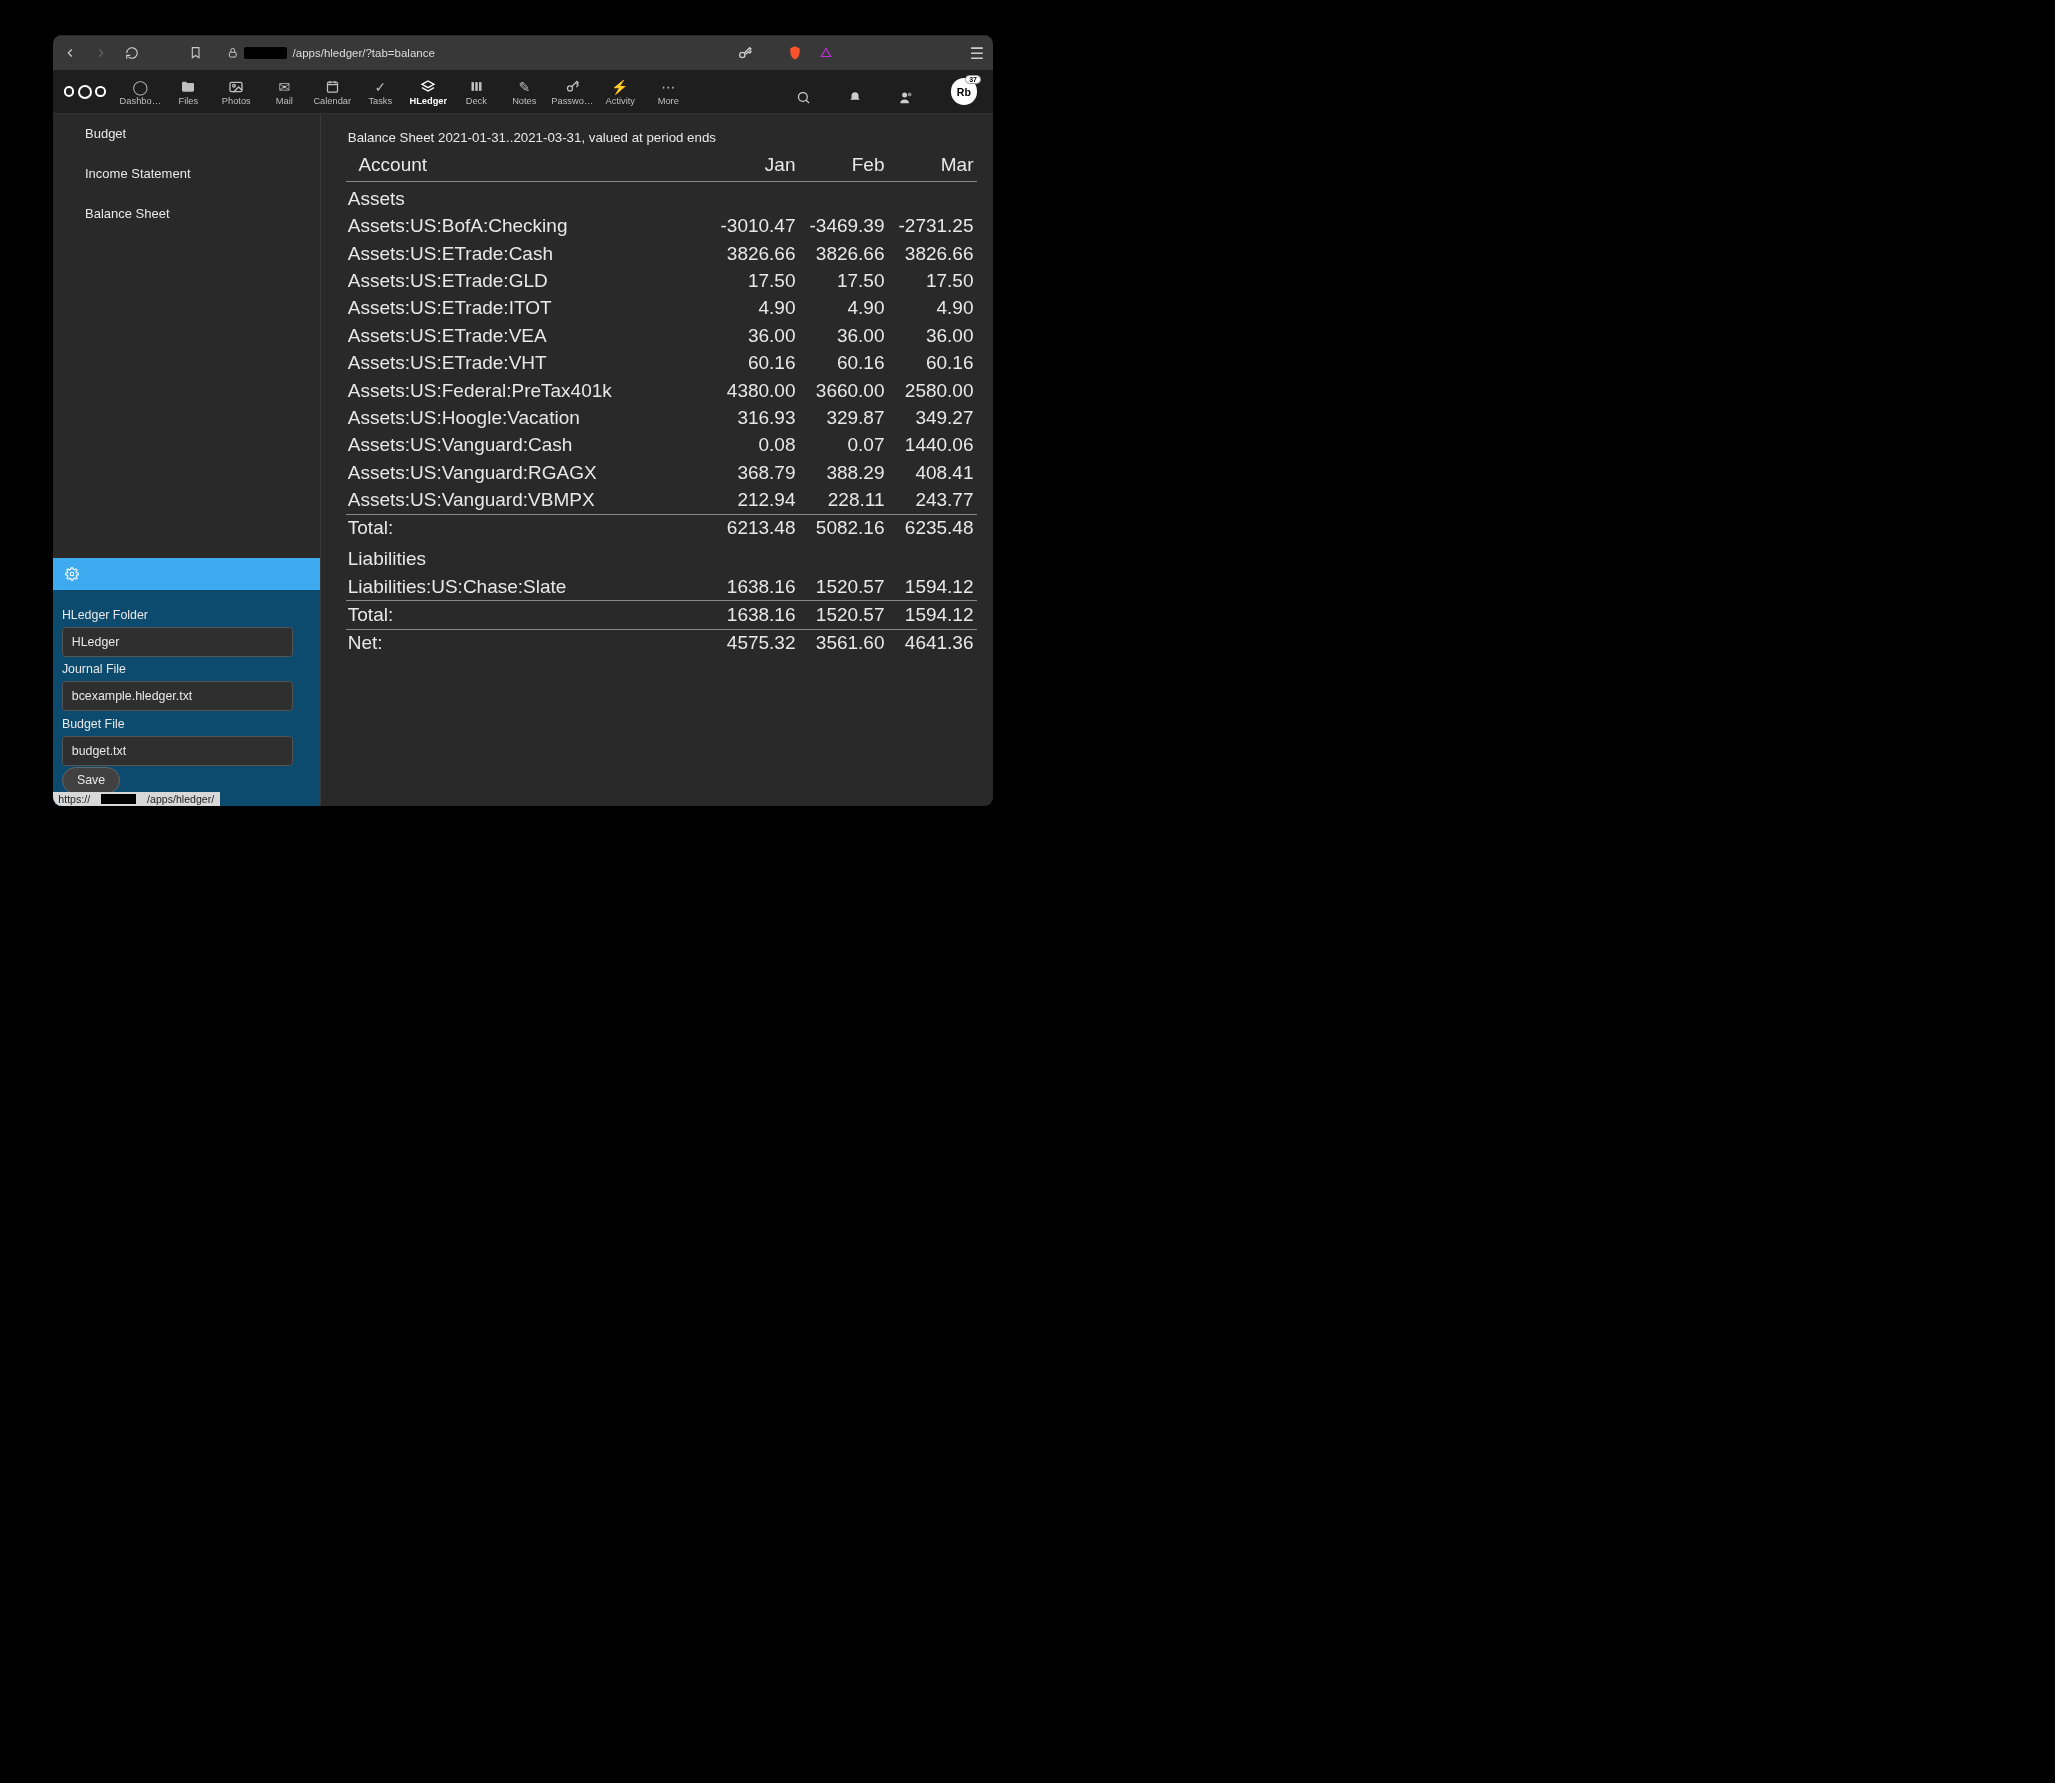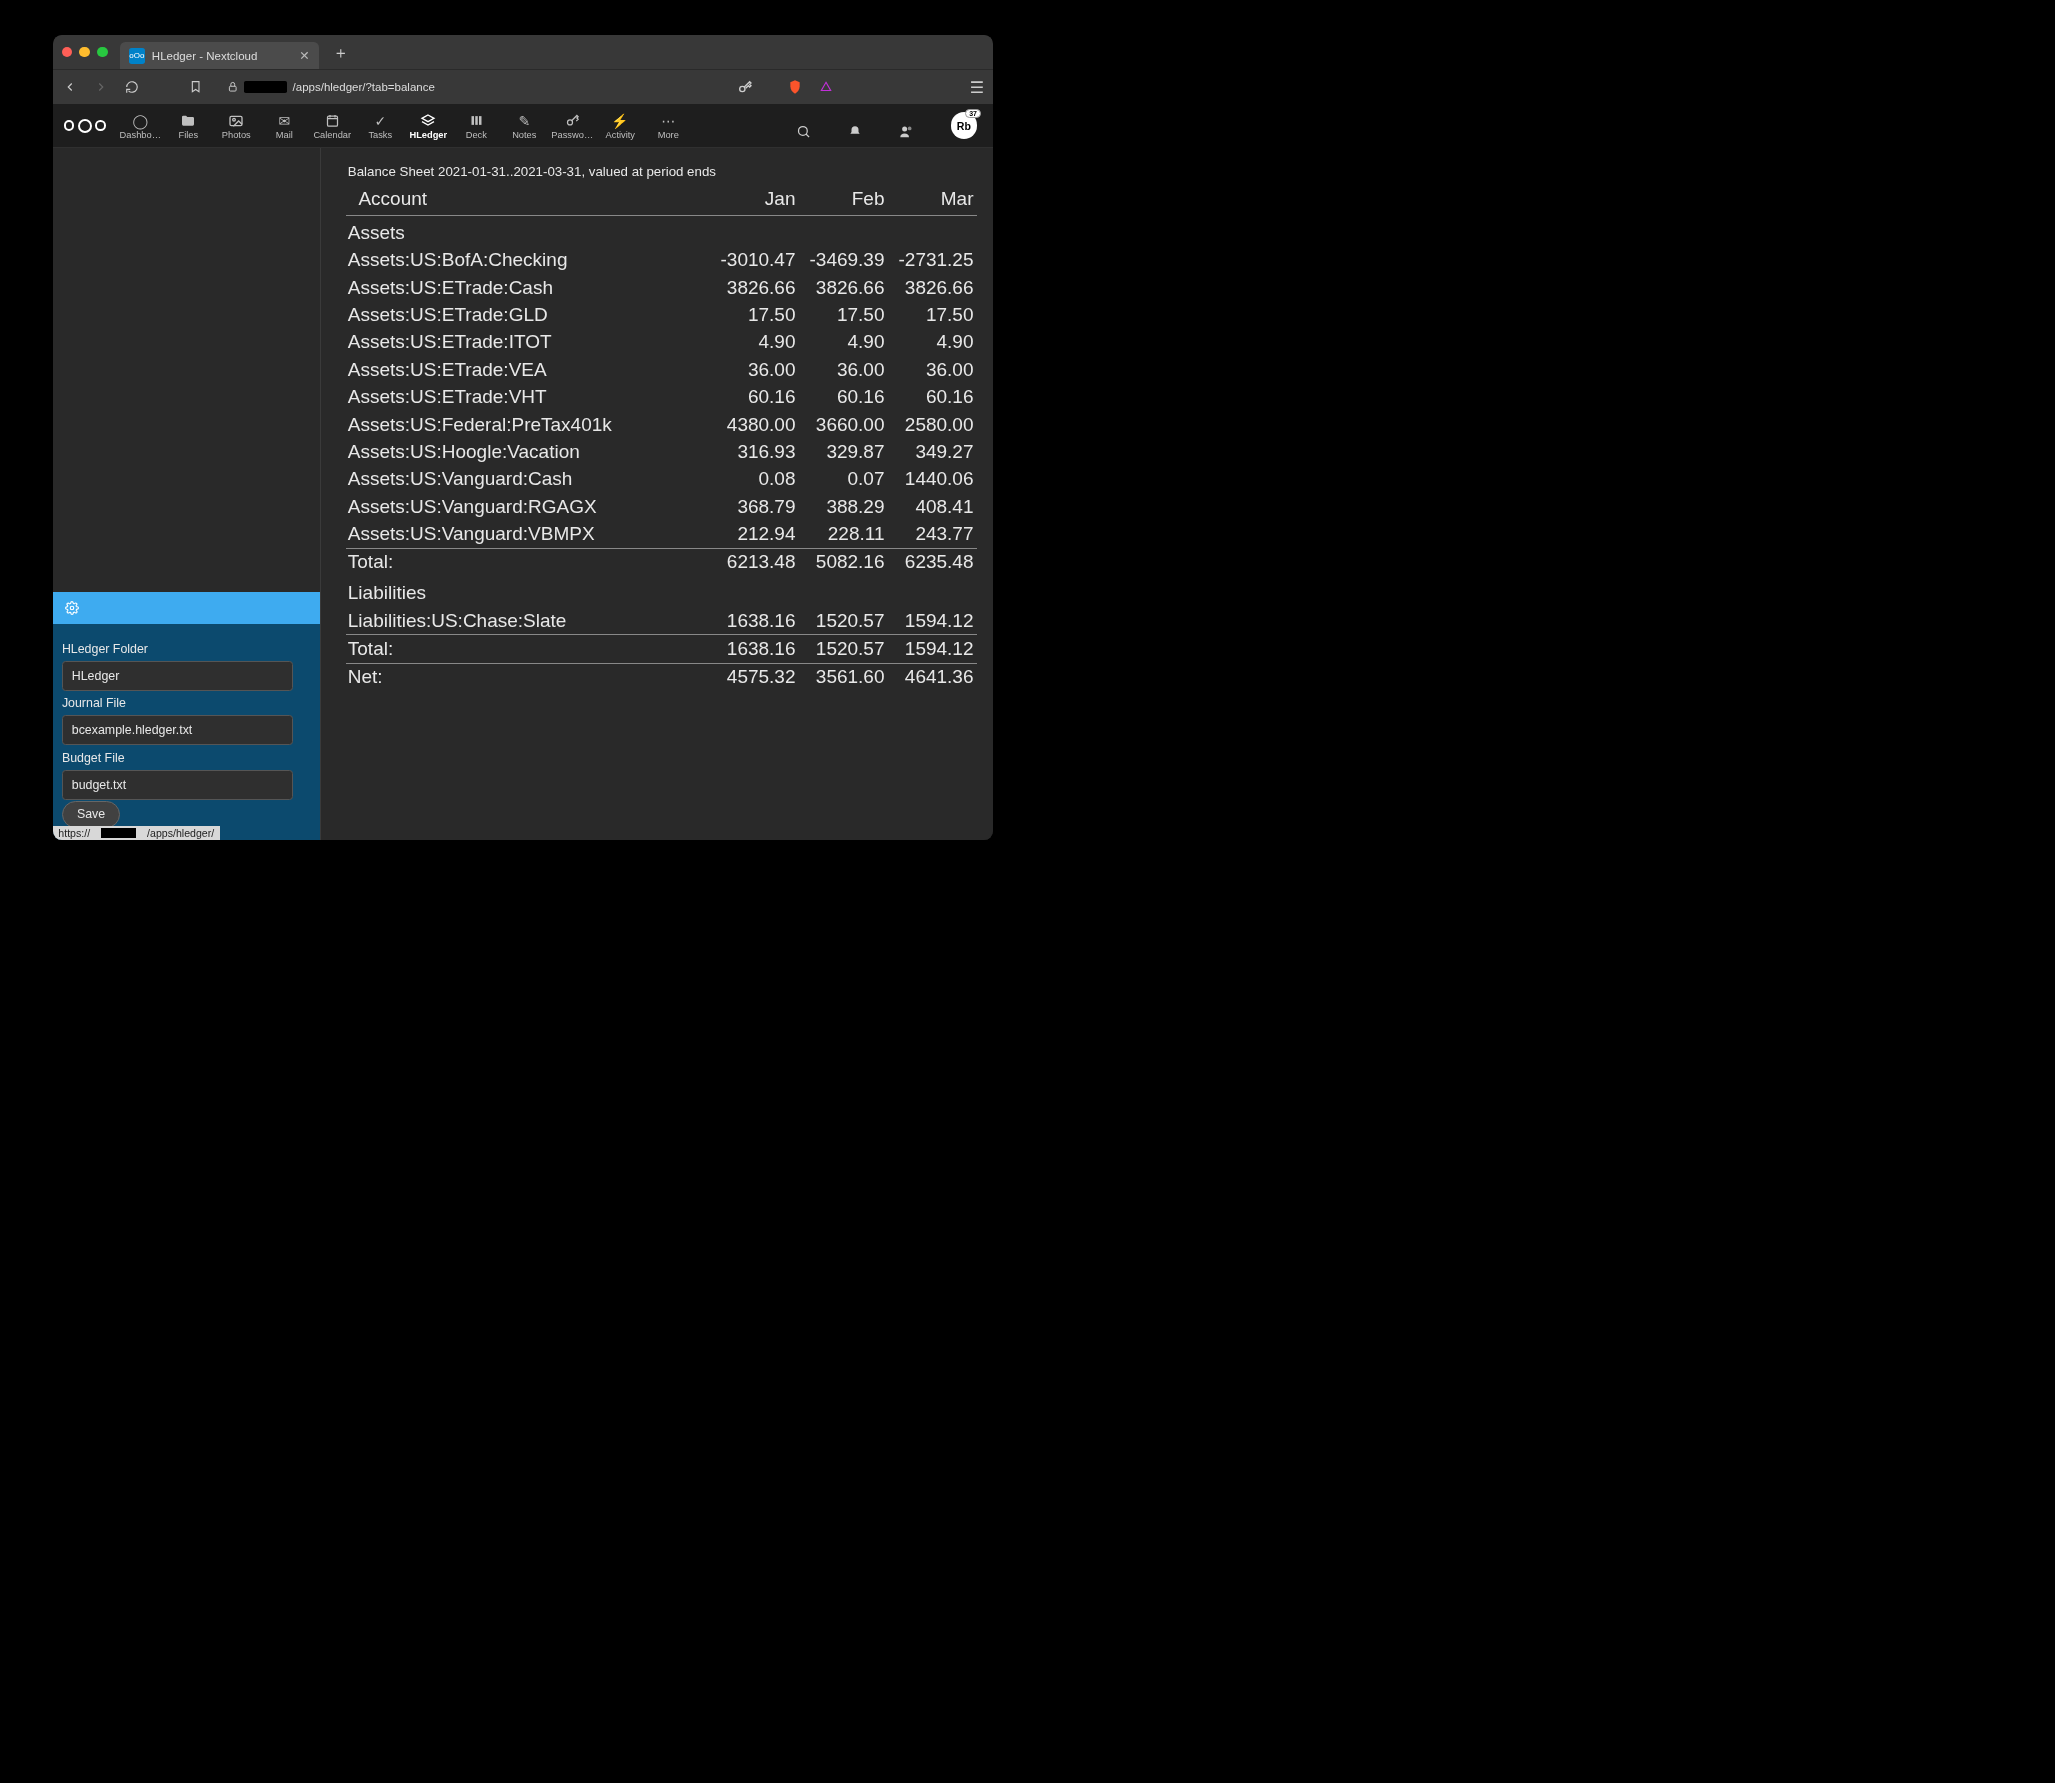--- a/index.html
+++ b/index.html
@@ -64,33 +64,20 @@
   tr.net td{border-top:0.9px solid #888}
   .section td{padding-top:6px}
   svg{display:block}
 </style>
 </head>
 <body>
 
 <div class="screen">
   <div class="window">
 
-    <div class="titlebar">
-      <div class="traffic">
-        <div class="dot red"></div>
-        <div class="dot yel"></div>
-        <div class="dot grn"></div>
-      </div>
-      <div class="tab">
-        <span class="badge">oOo</span>
-        <span>HLedger - Nextcloud</span>
-        <span class="close">✕</span>
-      </div>
-      <div class="newtab">＋</div>
-    </div>
 
     <div class="toolbar">
       <div class="tb-icon">
         <svg viewBox="0 0 24 24" width="14" height="14" fill="none" stroke="#ccc" stroke-width="2">
             <polyline points="15 18 9 12 15 6"></polyline>
           </svg>
       </div>
       <div class="tb-icon dim">
         <svg viewBox="0 0 24 24" width="14" height="14" fill="none" stroke="#666" stroke-width="2">
             <polyline points="9 6 15 12 9 18"></polyline>
@@ -249,20 +236,25 @@
           </span>
         <div class="avatar">
           <span>Rb</span>
           <span class="badge">37</span>
         </div>
       </div>
     </div>
 
     <div class="body">
       <div class="sidebar">
+        <div id="side-items">
+            <div class="side-item">Budget</div>
+            <div class="side-item">Income Statement</div>
+            <div class="side-item">Balance Sheet</div>
+          </div>
         <div class="side-fill"></div>
         <div class="side-settings">
           <svg viewBox="0 0 24 24" width="14" height="14" fill="none" stroke="#fff" stroke-width="2">
               <circle cx="12" cy="12" r="3"></circle>
               <path d="M19.4 15a1.7 1.7 0 0 0 .3 1.8l.1.1a2 2 0 1 1-2.8 2.8l-.1-.1a1.7 1.7 0 0 0-1.8-.3 1.7 1.7 0 0 0-1 1.5V21a2 2 0 1 1-4 0v-.1a1.7 1.7 0 0 0-1-1.5 1.7 1.7 0 0 0-1.8.3l-.1.1a2 2 0 1 1-2.8-2.8l.1-.1a1.7 1.7 0 0 0 .3-1.8 1.7 1.7 0 0 0-1.5-1H3a2 2 0 1 1 0-4h.1a1.7 1.7 0 0 0 1.5-1 1.7 1.7 0 0 0-.3-1.8l-.1-.1a2 2 0 1 1 2.8-2.8l.1.1a1.7 1.7 0 0 0 1.8.3 1.7 1.7 0 0 0 1-1.5V3a2 2 0 1 1 4 0v.1a1.7 1.7 0 0 0 1 1.5 1.7 1.7 0 0 0 1.8-.3l.1-.1a2 2 0 1 1 2.8 2.8l-.1.1a1.7 1.7 0 0 0-.3 1.8 1.7 1.7 0 0 0 1.5 1H21a2 2 0 1 1 0 4h-.1a1.7 1.7 0 0 0-1.5 1z"></path>
             </svg>
         </div>
         <div class="side-form statusbar">
           <label>HLedger Folder</label>
           <input value="HLedger" style="">

